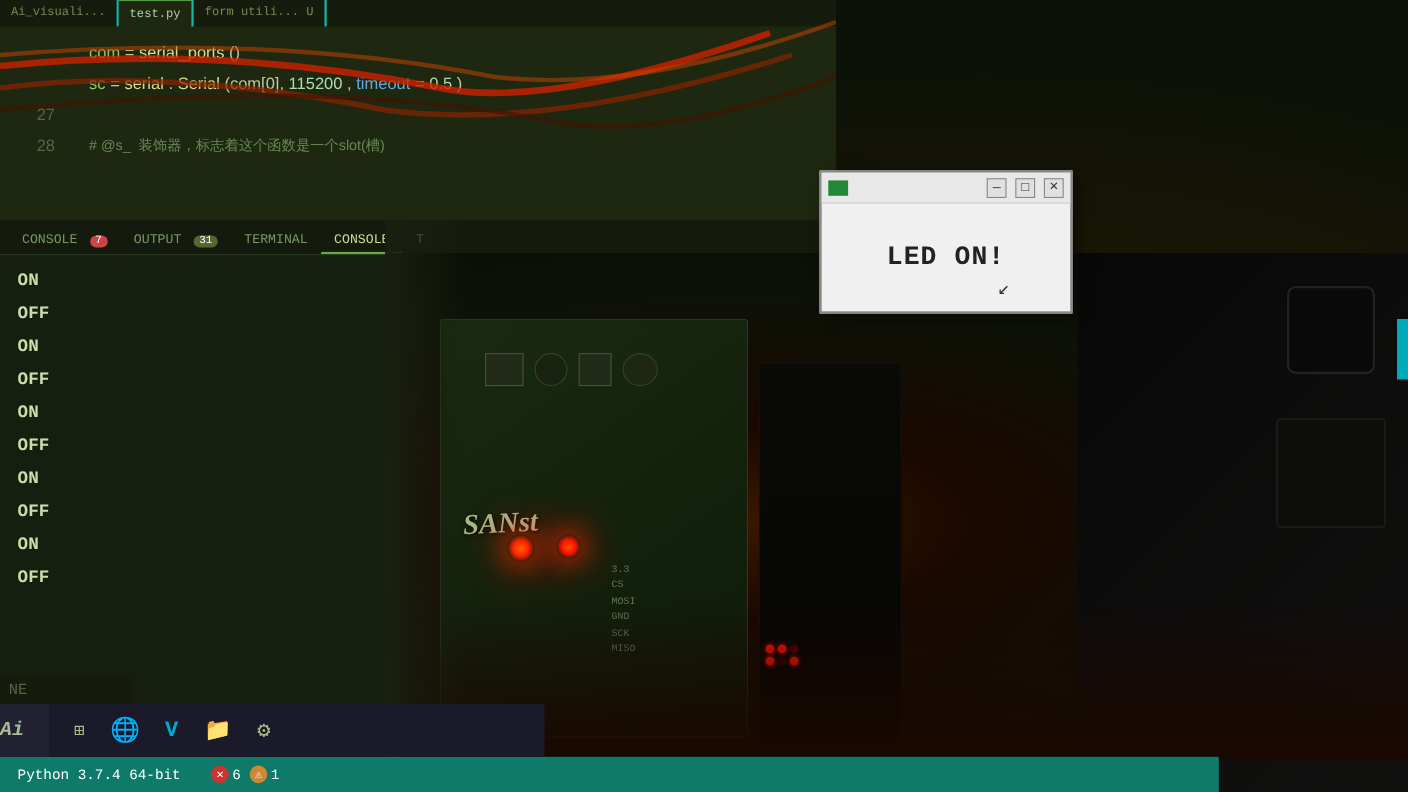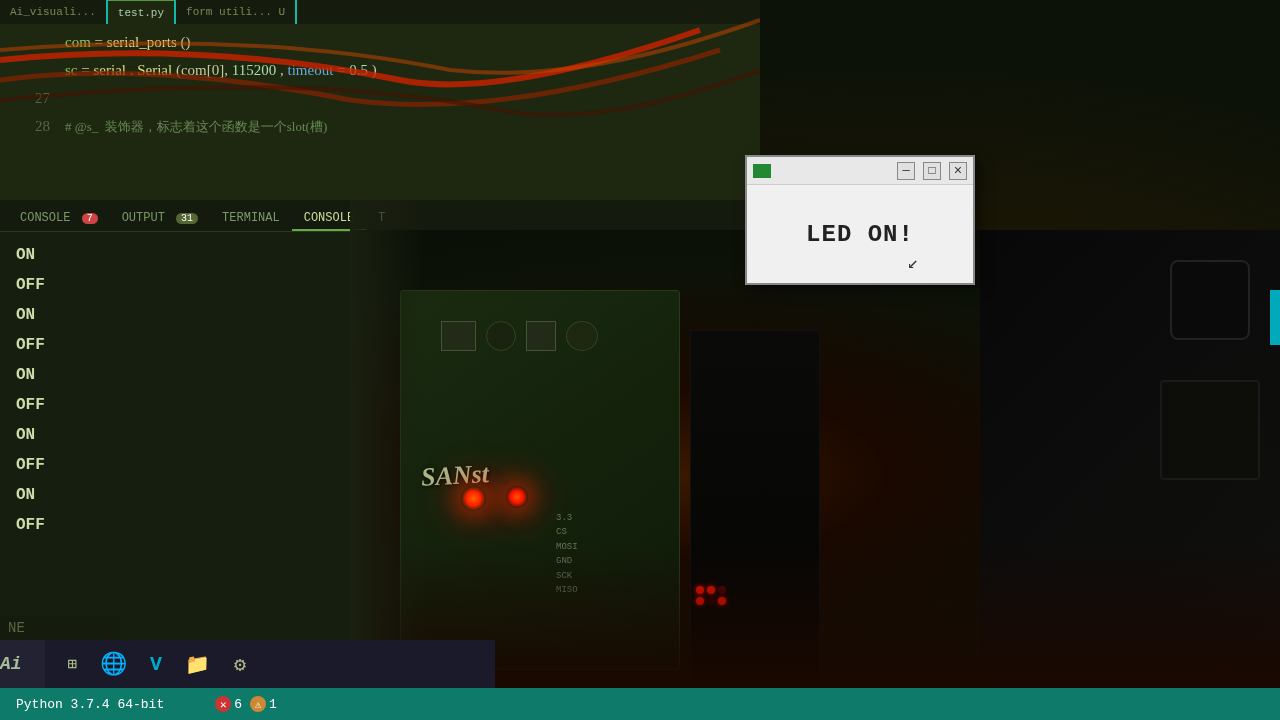--- a/index.html
+++ b/index.html
@@ -28,32 +28,33 @@
       top: 0; left: 0;
       width: 760px;
       height: 210px;
       background: #1e2810;
       padding: 10px 0;
       overflow: hidden;
     }
 
     .code-line {
       display: flex;
+      align-items: center;
       height: 28px;
       padding: 0 10px;
       font-size: 15px;
       color: #c8c8a0;
-      font-family: Liberation Serif, serif;
+      font-family: Liberation Sans, sans-serif;
     }
 
     .code-line .line-num {
       color: #556644;
       width: 40px;
       text-align: right;
-      margin-right: 15px;
+      margin-right: 31px;
       flex-shrink: 0;
     }
 
     .code-keyword { color: #88cc66; }
     .code-func { color: #dddd88; }
     .code-param { color: #66aadd; }
     .code-num { color: #aaddaa; }
 
     
     .bottom-panel {
@@ -173,26 +174,25 @@
       font-size: 24px;
       font-weight: bold;
       color: #222;
       letter-spacing: 1px;
     }
 
     
     .status-bar {
       position: absolute;
       bottom: 0; left: 0;
-      width: 1280px;
+      width: 1108px;
       height: 32px;
       background: #0e7a6a;
       display: flex;
       align-items: center;
-      gap: 23px;
     }
 
     .status-python {
       padding: 0 16px;
       font-size: 13px;
       color: white;
       font-family: 'Courier New', monospace;
     }
 
     .status-errors {

